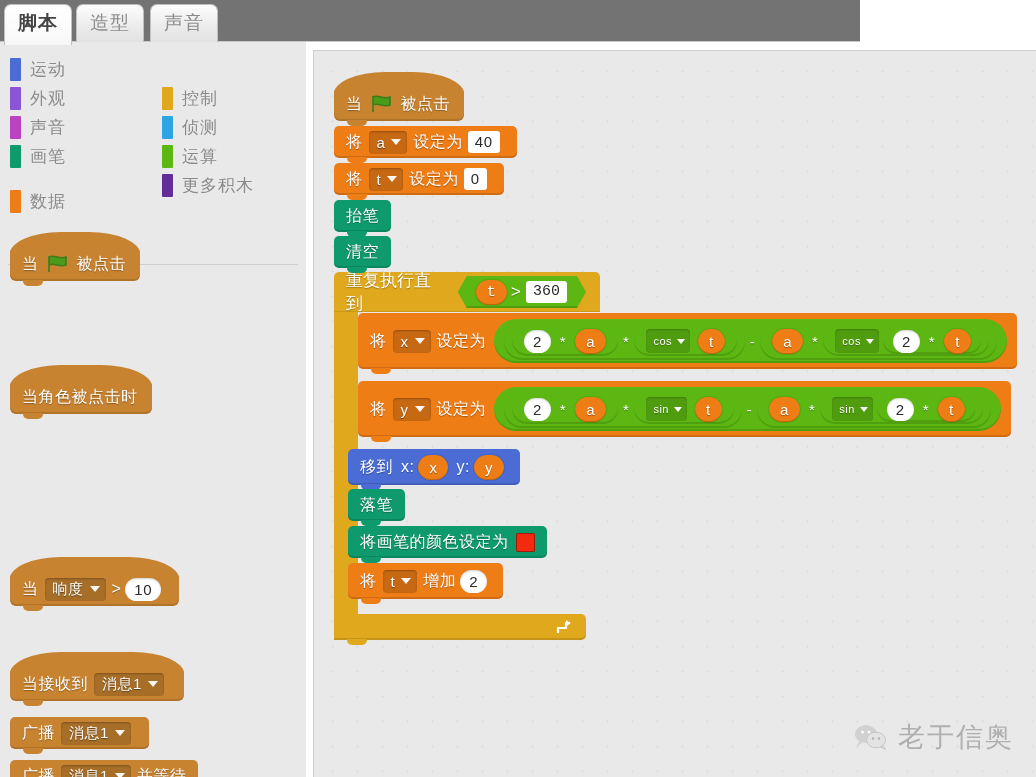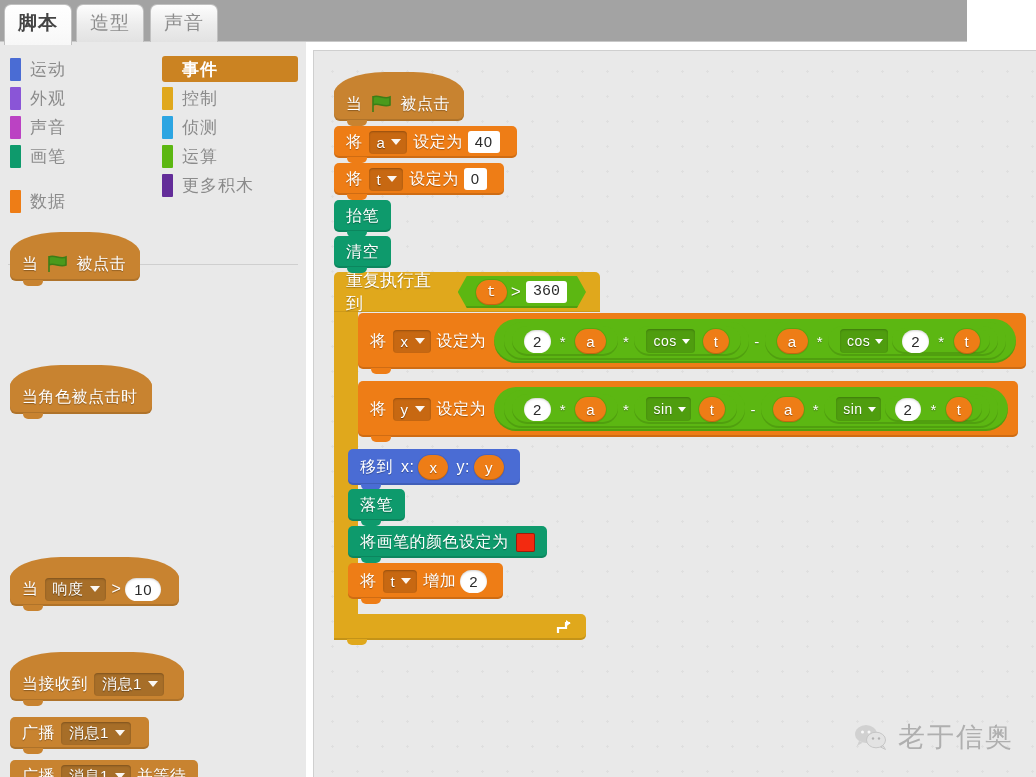--- a/index.html
+++ b/index.html
@@ -7,22 +7,22 @@
     margin: 0; padding: 0;
     width: 1036px; height: 777px;
     overflow: hidden;
     font-family: "Liberation Sans", "DejaVu Sans", sans-serif;
     background: #ffffff;
   }
   #app { position: relative; width: 1036px; height: 777px; background:#fff; }
 
   
   .tabbar {
-    position: absolute; left: 0; top: 0; width: 967px; height: 42px;
-    background: #a3a3a3;
+    position: absolute; left: 0; top: 0; width: 860px; height: 42px;
+    background: #737373;
     border-bottom: 1px solid #c8c8c8;
   }
   .tab {
     position: absolute; top: 4px; height: 38px;
     border: 1px solid #c0c0c0; border-bottom: none;
     border-radius: 7px 7px 0 0;
     background: linear-gradient(to bottom,#fdfdfd 0%, #ececec 55%, #e2e2e2 100%);
     color: #8d8d8d;
     font-size: 19px; line-height: 36px; text-align: center;
     letter-spacing: 1px;
@@ -199,21 +199,21 @@
     height: 32px;
     clip-path: polygon(9px 0, calc(100% - 9px) 0, 100% 50%, calc(100% - 9px) 100%, 9px 100%, 0 50%);
     box-shadow: inset 0 -2px 0 rgba(0,0,0,.13);
   }
   .fnmenu {
     background: rgba(0,0,0,.14);
     border-radius: 4px;
     padding: 2px 5px 2px 7px;
     margin: 0 4px;
     display: inline-flex; align-items: center; gap: 5px;
-    font-size: 14px; color: #fff;
+    font-size: 11px; color: #fff;
     height: 24px;
     box-shadow: inset 0 1px 2px rgba(0,0,0,.22);
   }
   .fnmenu .arrow {
     width: 0; height: 0;
     border-left: 4px solid transparent;
     border-right: 4px solid transparent;
     border-top: 5px solid #ffffff;
   }
 
@@ -317,24 +317,20 @@
       </div>
       <div class="cat catcol-left" style="top:87px">
         <span class="swatch" style="background:#0e9a6c"></span>
         <span class="cat-label">画笔</span>
       </div>
       <div class="cat catcol-left" style="top:132px">
         <span class="swatch" style="background:#ee7d16"></span>
         <span class="cat-label">数据</span>
       </div>
 
-      <div class="cat catcol-right selected" style="top:0px; width:136px;">
-        <span class="swatch"></span>
-        <span class="cat-label">事件</span>
-      </div>
       <div class="cat catcol-right" style="top:29px">
         <span class="swatch" style="background:#e0a81c"></span>
         <span class="cat-label">控制</span>
       </div>
       <div class="cat catcol-right" style="top:58px">
         <span class="swatch" style="background:#2ca5e2"></span>
         <span class="cat-label">侦测</span>
       </div>
       <div class="cat catcol-right" style="top:87px">
         <span class="swatch" style="background:#5cb712"></span>

